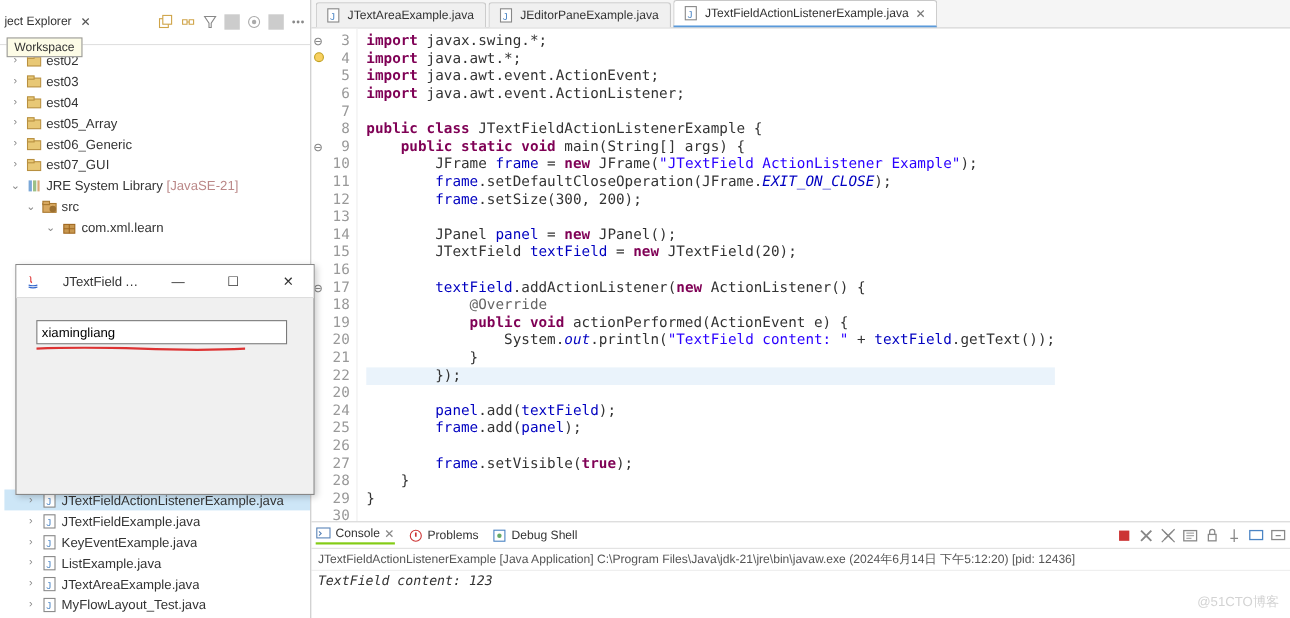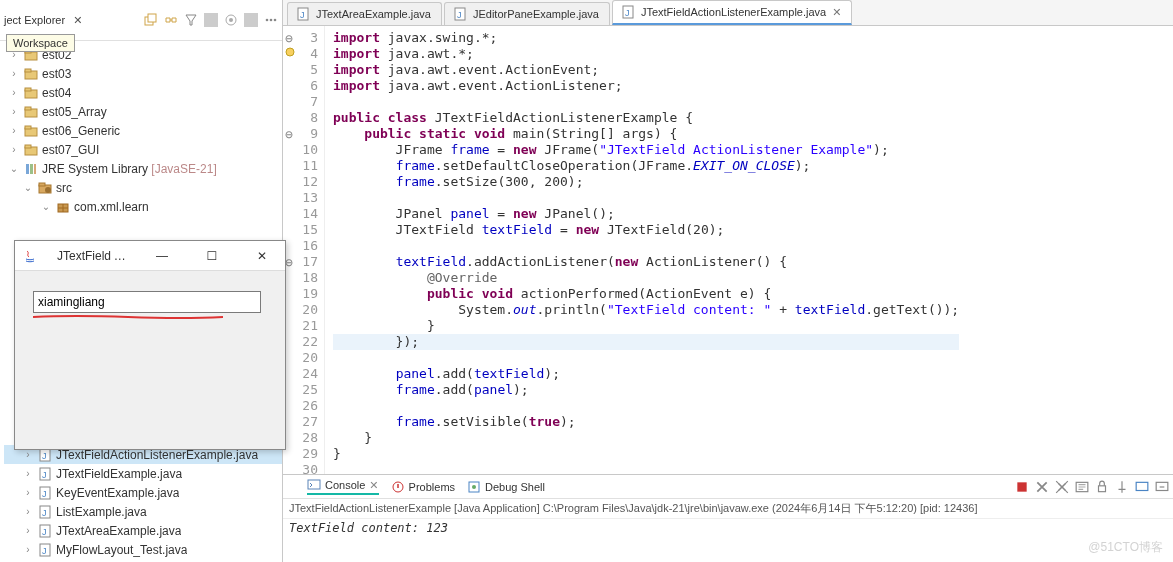--- a/index.html
+++ b/index.html
@@ -83,21 +83,21 @@
     .code .hl { background: #eaf3fb; display: block; width: 100%; }
     .kw { color: #7f0055; font-weight: bold; }
     .str { color: #2a00ff; }
     .ann { color: #646464; }
     .fld { color: #0000c0; }
     .sfld { color: #0000c0; font-style: italic; }
     
     .console { height: 88px; border-top: 1px solid #c8c8c8; display: flex; flex-direction: column; }
     .con-tabs { height: 24px; display: flex; align-items: center; padding: 0 4px; gap: 12px; border-bottom: 1px solid #e0e0e0; background: #fff; font-size: 11px; }
     .con-tab { display: flex; align-items: center; gap: 4px; cursor: pointer; }
-    .con-tab.active { border-bottom: 2px solid #14b8a6; padding-bottom: 1px; margin-left: 20px; }
+    .con-tab.active { border-bottom: 2px solid #84cc16; padding-bottom: 1px; }
     .con-tools { margin-left: auto; display: flex; gap: 6px; align-items: center; }
     .con-tools span { width: 14px; height: 14px; display: inline-flex; }
     .con-head { padding: 2px 6px; font-size: 11px; color: #555; border-bottom: 1px solid #eee; white-space: nowrap; overflow: hidden; }
     .con-body { flex: 1; padding: 2px 6px; font-family: Consolas, monospace; font-size: 12px; line-height: 15px; font-style: italic; }
     .con-body .und { border-bottom: 2px solid #d33; display: inline-block; }
     
     .appwin {
       position: absolute;
       left: 14px; top: 240px;
       width: 272px; height: 210px;

